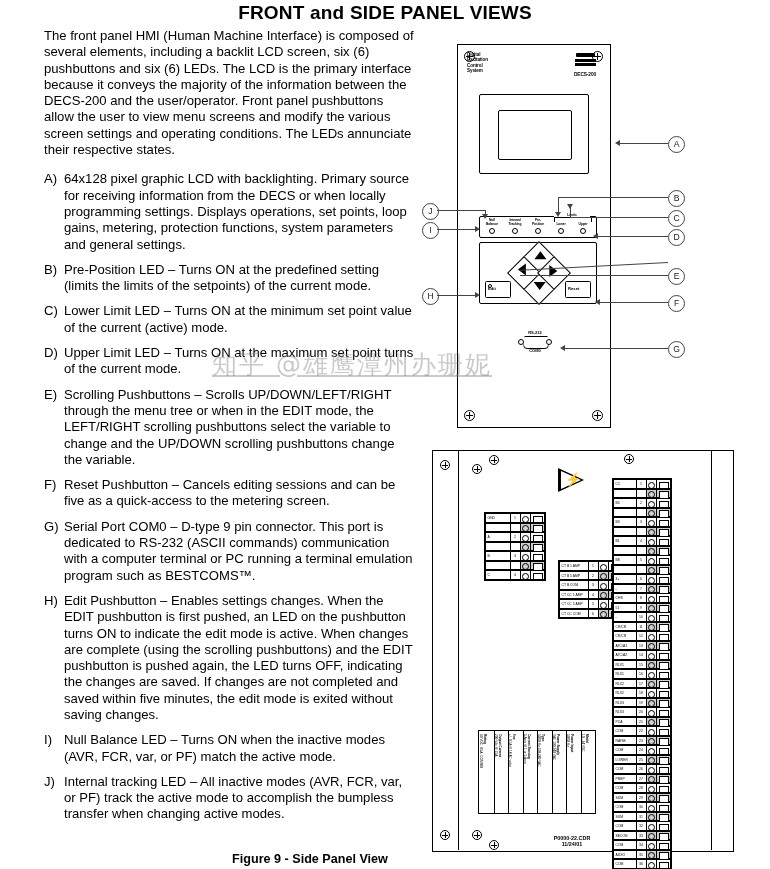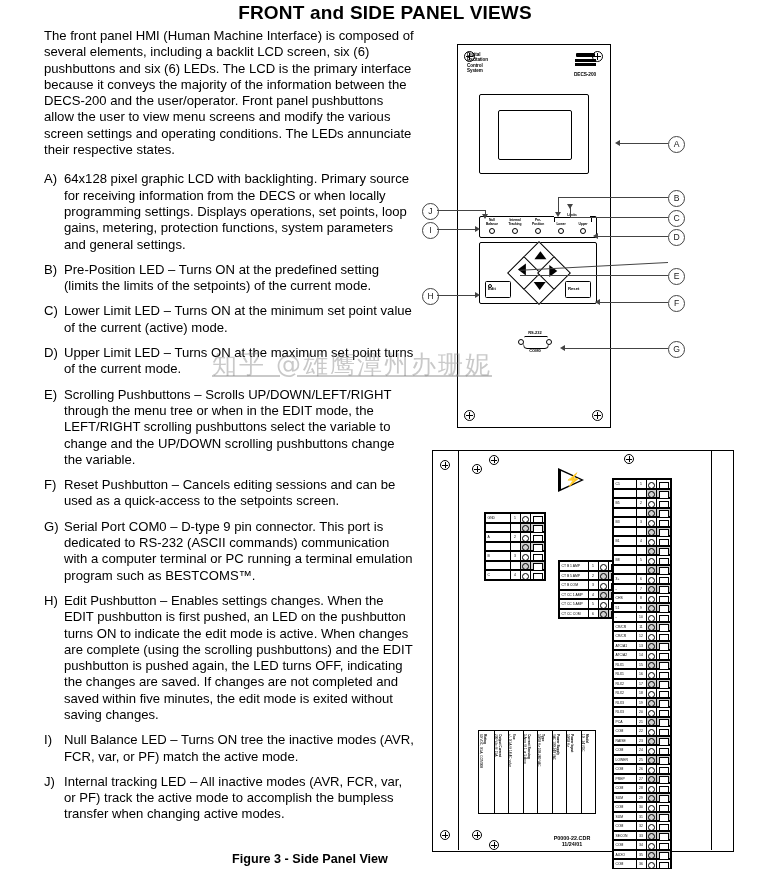--- a/index.html
+++ b/index.html
@@ -336,33 +336,33 @@
     <div class="item">
       <span class="mark">D)</span>
       <span class="body">Upper Limit LED – Turns ON at the maximum set point turns of the current mode.</span>
     </div>
     <div class="item">
       <span class="mark">E)</span>
       <span class="body">Scrolling Pushbuttons – Scrolls UP/DOWN/LEFT/RIGHT through the menu tree or when in the EDIT mode, the LEFT/RIGHT scrolling pushbuttons select the variable to change and the UP/DOWN scrolling pushbuttons change the variable.</span>
     </div>
     <div class="item">
       <span class="mark">F)</span>
-      <span class="body">Reset Pushbutton – Cancels editing sessions and can be used as a quick-access to the setpoints screen.</span>
+      <span class="body">Reset Pushbutton – Cancels editing sessions and can be five as a quick-access to the metering screen.</span>
     </div>
     <div class="item">
       <span class="mark">G)</span>
       <span class="body">Serial Port COM0 – D-type 9 pin connector. This port is dedicated to RS-232 (ASCII commands) communication with a computer terminal or PC running a terminal emulation program such as BESTCOMS™.</span>
     </div>
     <div class="item">
       <span class="mark">H)</span>
       <span class="body">Edit Pushbutton – Enables settings changes. When the EDIT pushbutton is first pushed, an LED on the pushbutton turns ON  to indicate the edit mode is active. When changes are complete (using the scrolling pushbuttons) and the EDIT pushbutton is pushed again, the LED turns OFF, indicating the changes are saved. If changes are not completed and saved within five minutes, the edit mode is exited without saving changes.</span>
     </div>
     <div class="item">
       <span class="mark">I)</span>
-      <span class="body">Null Balance LED – Turns ON tree the inactive modes (AVR, FCR, var, or PF) match the active mode.</span>
+      <span class="body">Null Balance LED – Turns ON when the inactive modes (AVR, FCR, var, or PF) match the active mode.</span>
     </div>
     <div class="item">
       <span class="mark">J)</span>
       <span class="body">Internal tracking LED – All inactive modes (AVR, FCR, var, or PF) track the active mode to accomplish the bumpless transfer when changing active modes.</span>
     </div>
   </div>
 
   <div class="front-panel">
 
     <div class="fp-outline"></div>
@@ -887,15 +887,15 @@
       </div>
 
     <div class="drawing-no">
       <div>P0000-22.CDR</div>
       <div>11/24/01</div>
     </div>
   </div>
 
   <div class="watermark">知乎 @雄鹰潭州办珊妮</div>
 
-  <div class="fig-caption">Figure 3 - Side Panel View</div>
+  <div class="fig-caption">Figure 9 - Side Panel View</div>
 
 </div>
 
 </body></html>

